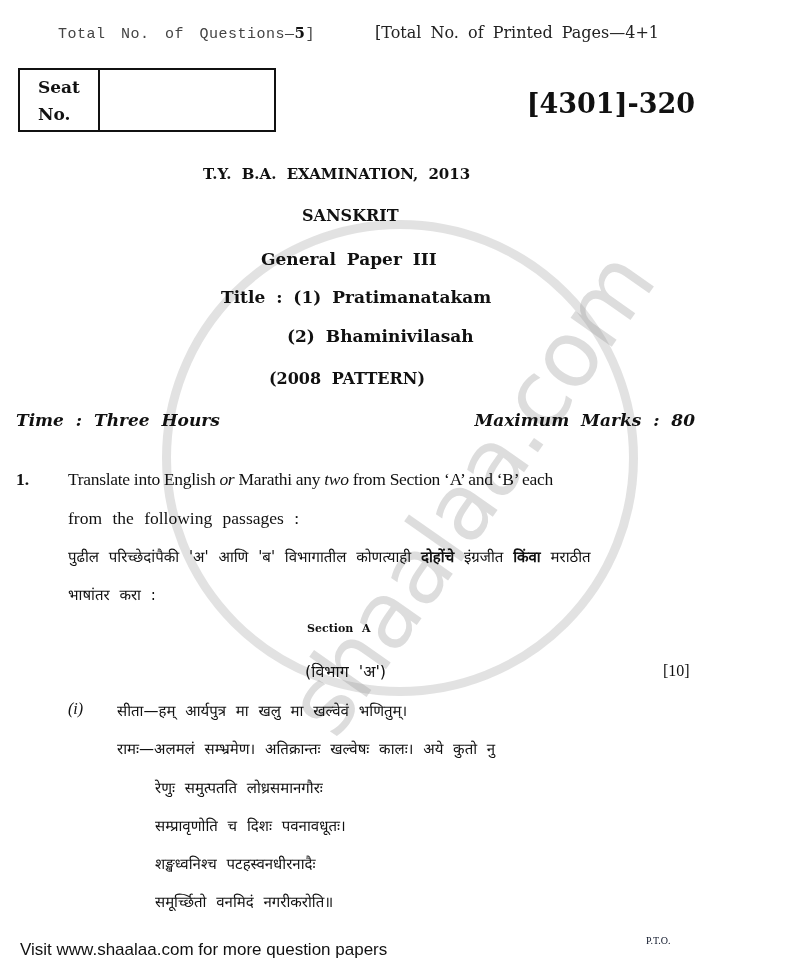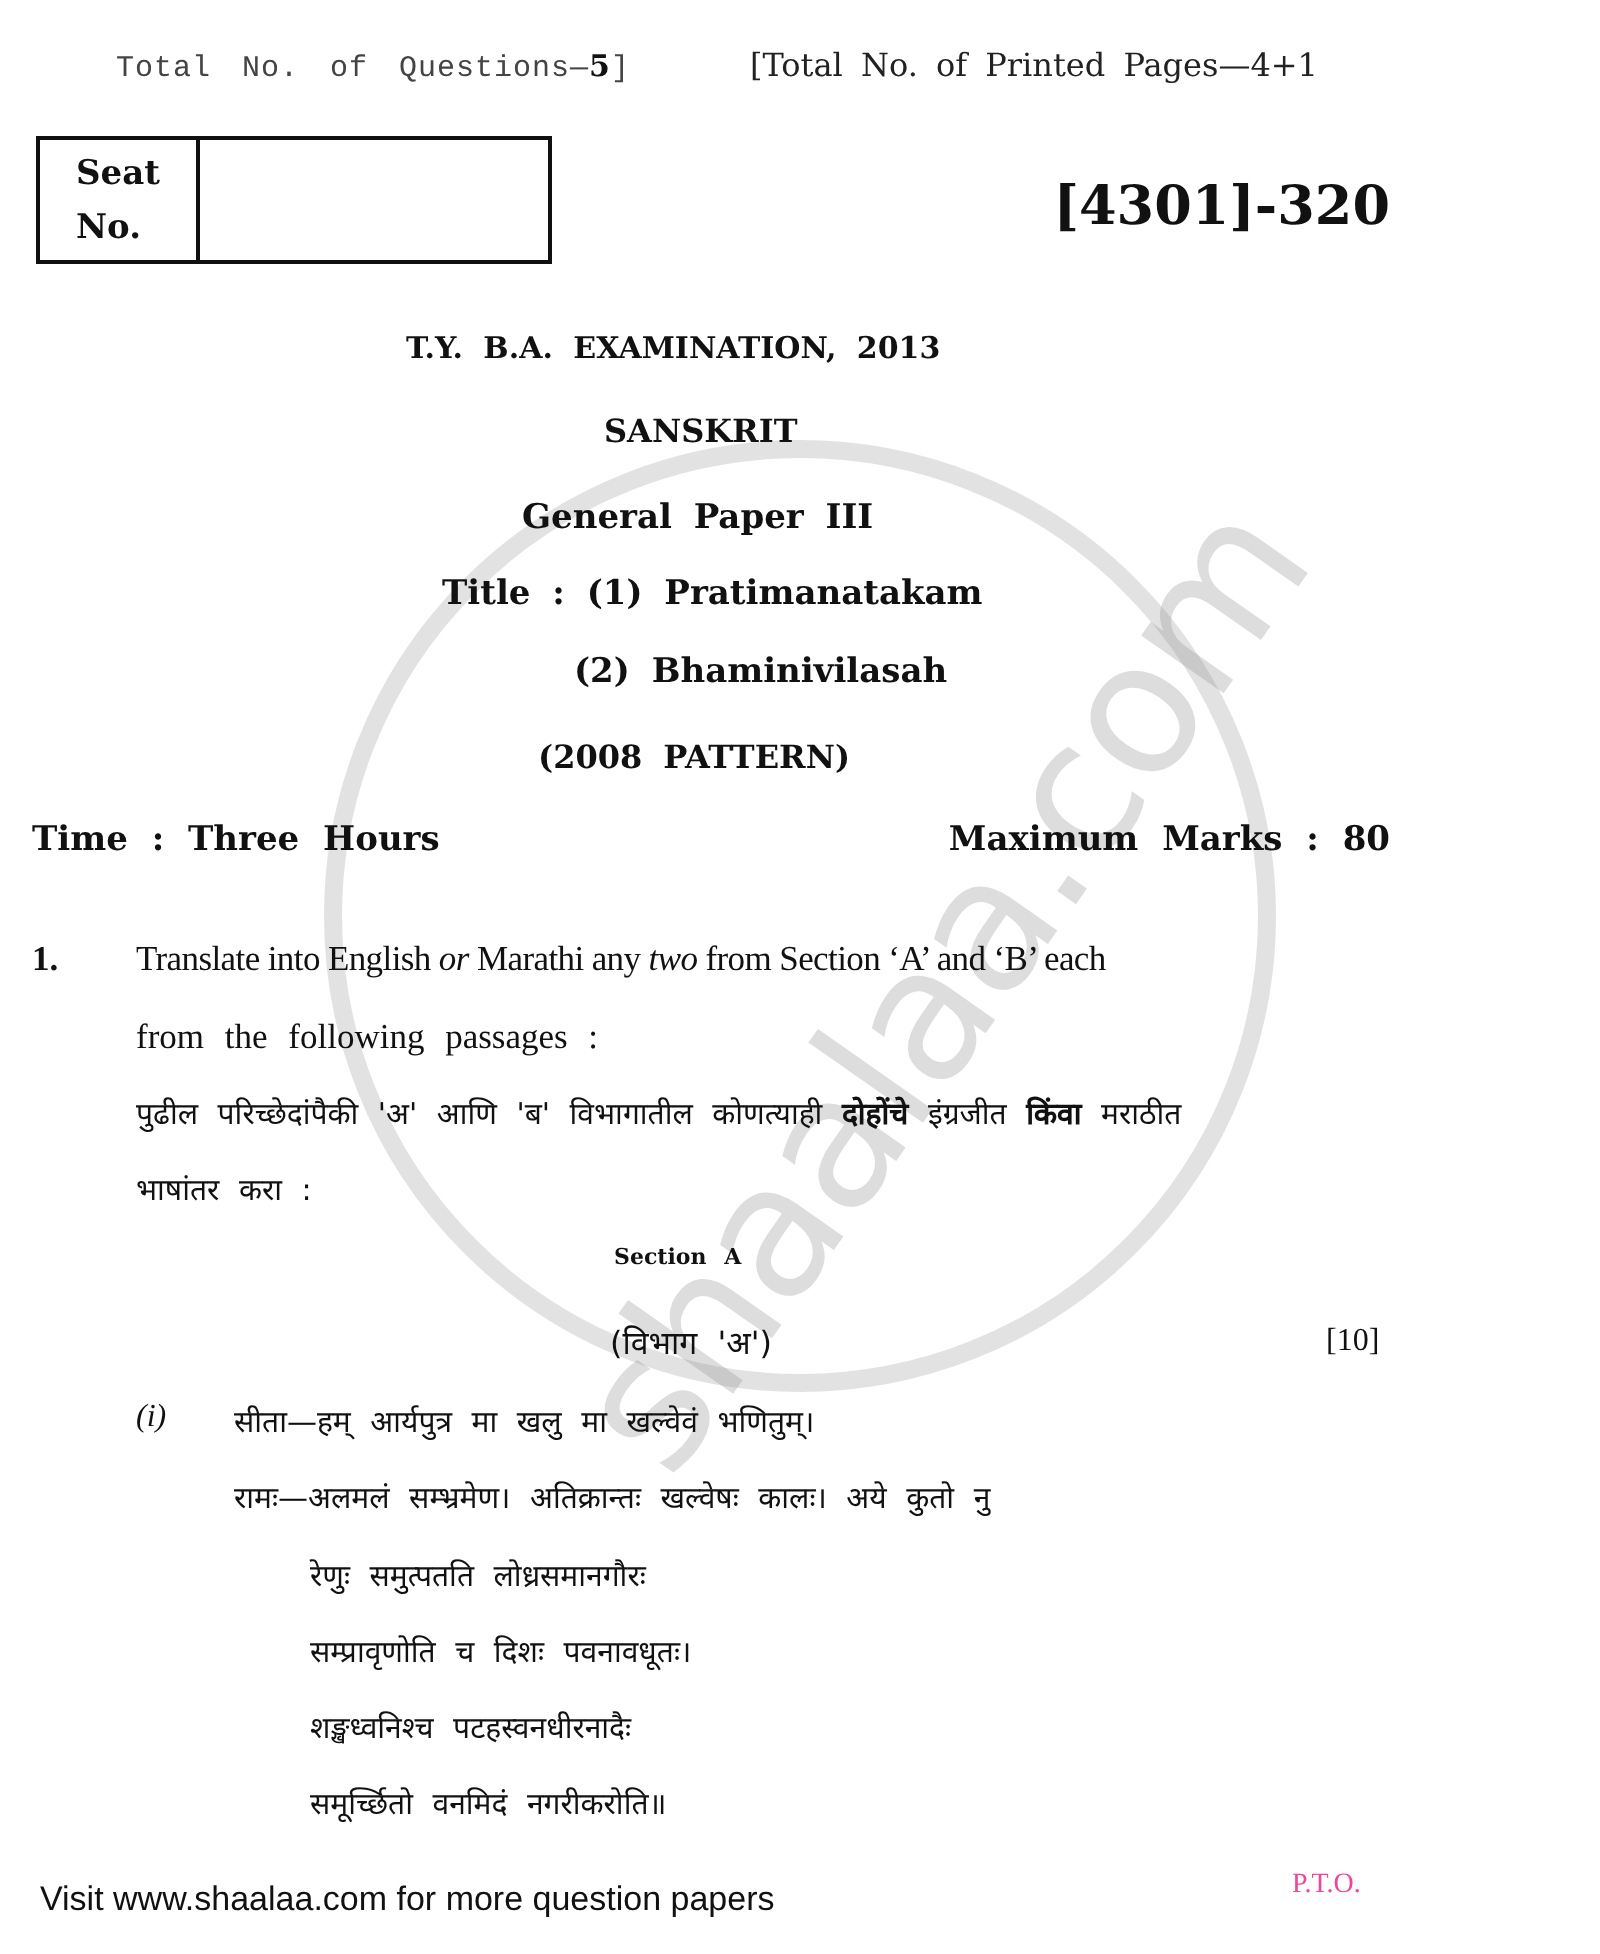--- a/index.html
+++ b/index.html
@@ -66,20 +66,21 @@
   }
 
   .row-line {
     position: absolute;
     left: 16px; right: 105px;
     display: flex;
     justify-content: space-between;
     font-weight: bold;
     font-size: 17px;
     word-spacing: 6px;
+    font-style: italic;
   }
 
   .body-text {
     font-family: "Liberation Serif", "DejaVu Serif", serif;
     font-size: 17.5px;
   }
   .deva {
     font-family: "DejaVu Sans", "Liberation Sans", sans-serif;
     font-size: 15px;
     word-spacing: 5px;
@@ -107,22 +108,22 @@
   }
 
   .footer-link {
     font-family: "Liberation Sans", "DejaVu Sans", sans-serif;
     font-size: 17px;
     color: #111;
     left: 20px; top: 940px;
   }
   .pto {
     font-family: "Liberation Serif", serif;
-    font-size: 14px;
-    color: #ec4899;
+    font-size: 10px;
+    color: #0f172a;
     left: 646px; top: 935px;
   }
 </style>
 </head>
 <body>
 
 <div class="watermark-circle"></div>
 <div class="abs watermark-text">shaalaa.com</div>
 
 <div class="abs mono-top" style="left:18px; top:24px;">

